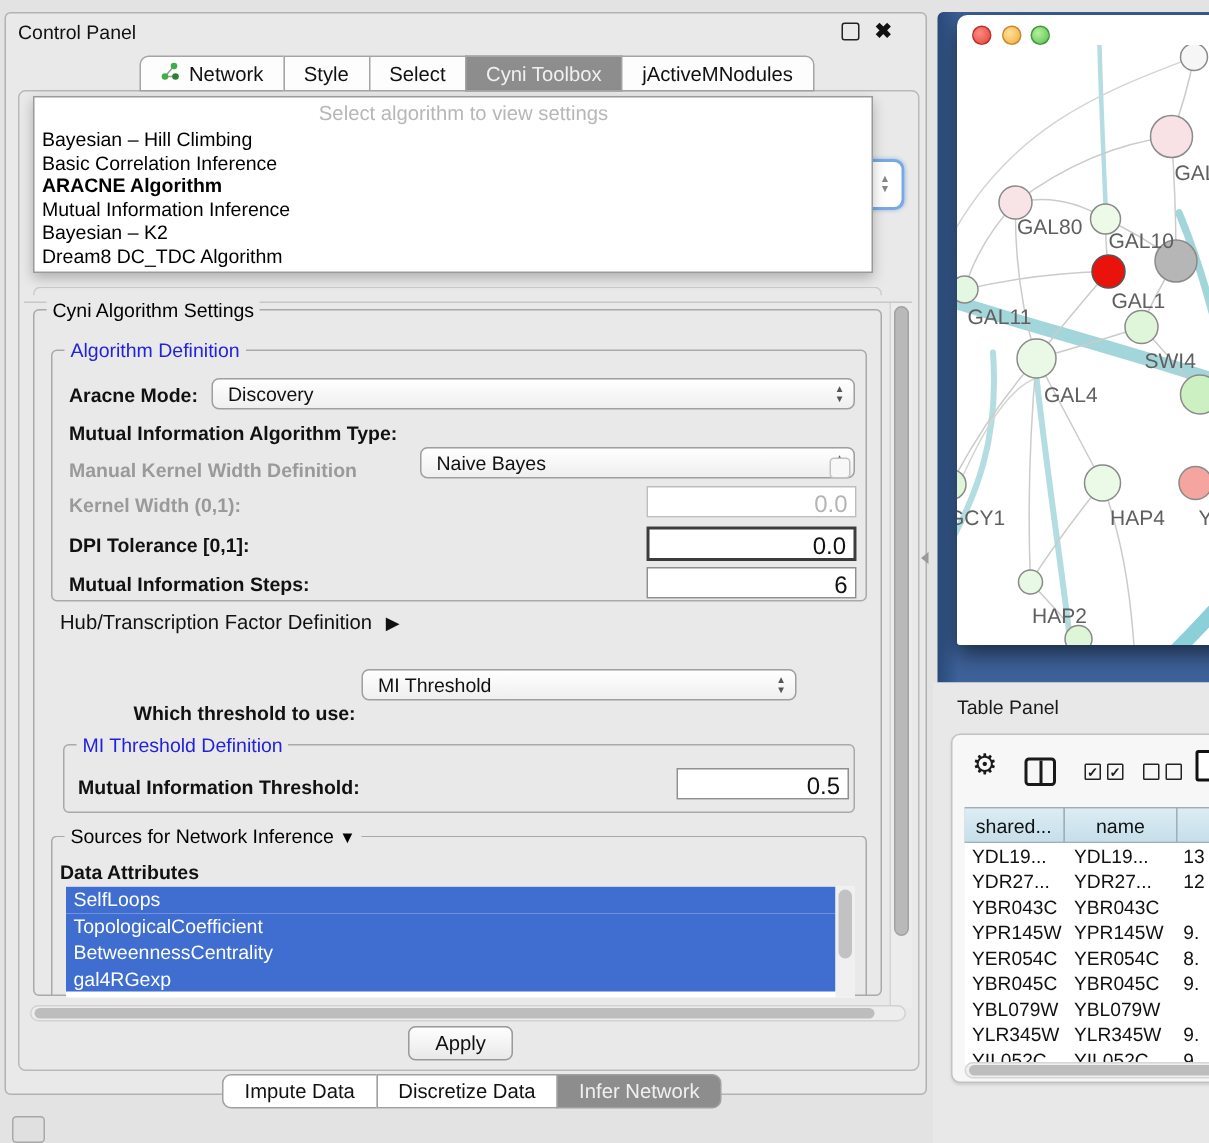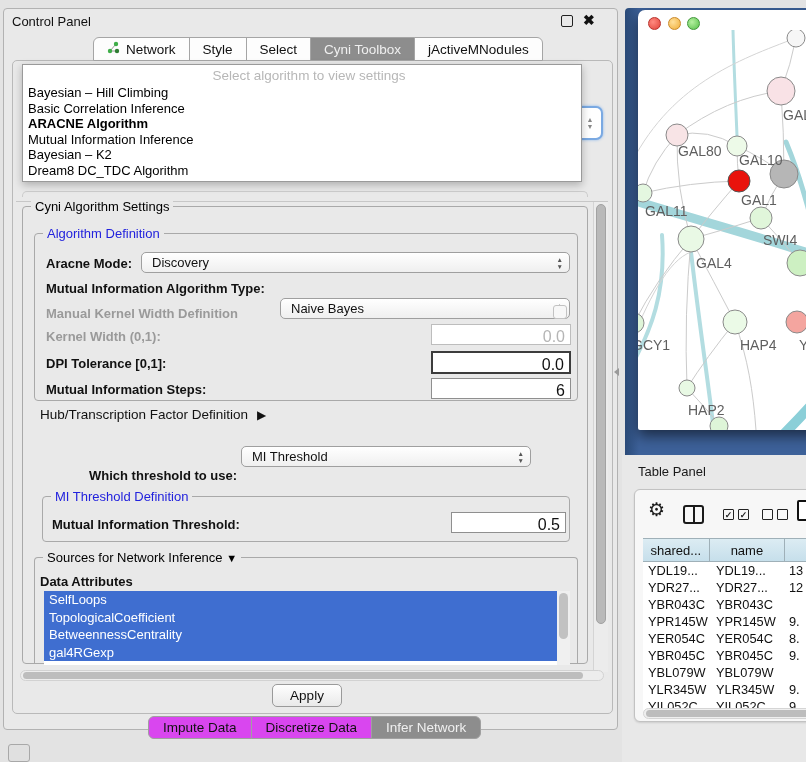--- a/index.html
+++ b/index.html
@@ -86,21 +86,21 @@
   #hscroll { left:16px; top:661px; width:584px; height:11px; background:#ededed;
     border:1px solid #d2d2d2; border-radius:6px; }
   #hscroll .thumb { position:absolute; left:2px; top:1px; width:560px; height:7px;
     background:#bdbdbd; border-radius:5px; }
 
   #apply-btn { left:268px; top:675px; width:70px; height:23px;
     background:linear-gradient(#fefefe,#e9e9e9); border:1px solid #9a9a9a; border-radius:5px;
     font-size:13.5px; color:#111; text-align:center; line-height:21px; }
 
   #bottom-tabs { left:145px; top:707px; height:23px; display:flex; z-index:2; }
-  .btab { border:1px solid #a0a0a0; background:#d946ef; color:#111; font-size:13.5px;
+  .btab { border:1px solid #a0a0a0; background:#ffffff; color:#111; font-size:13.5px;
     display:flex; align-items:center; padding:0 14px; margin-left:-1px; height:23px; }
   .btab:first-child { border-radius:6px 0 0 6px; }
   .btab:last-child  { border-radius:0 6px 6px 0; }
   .btab.selected { background:#8d8d8d; color:#f0f0f0; }
 
   #splitter-arrow { left:614px; top:368px; width:0; height:0;
     border-top:4px solid transparent; border-bottom:4px solid transparent; border-right:5px solid #9a9a9a; }
   #mini-box { left:8px; top:744px; width:22px; height:18px; background:#e0e0e0;
     border:1px solid #a8a8a8; border-radius:3px; }
 

